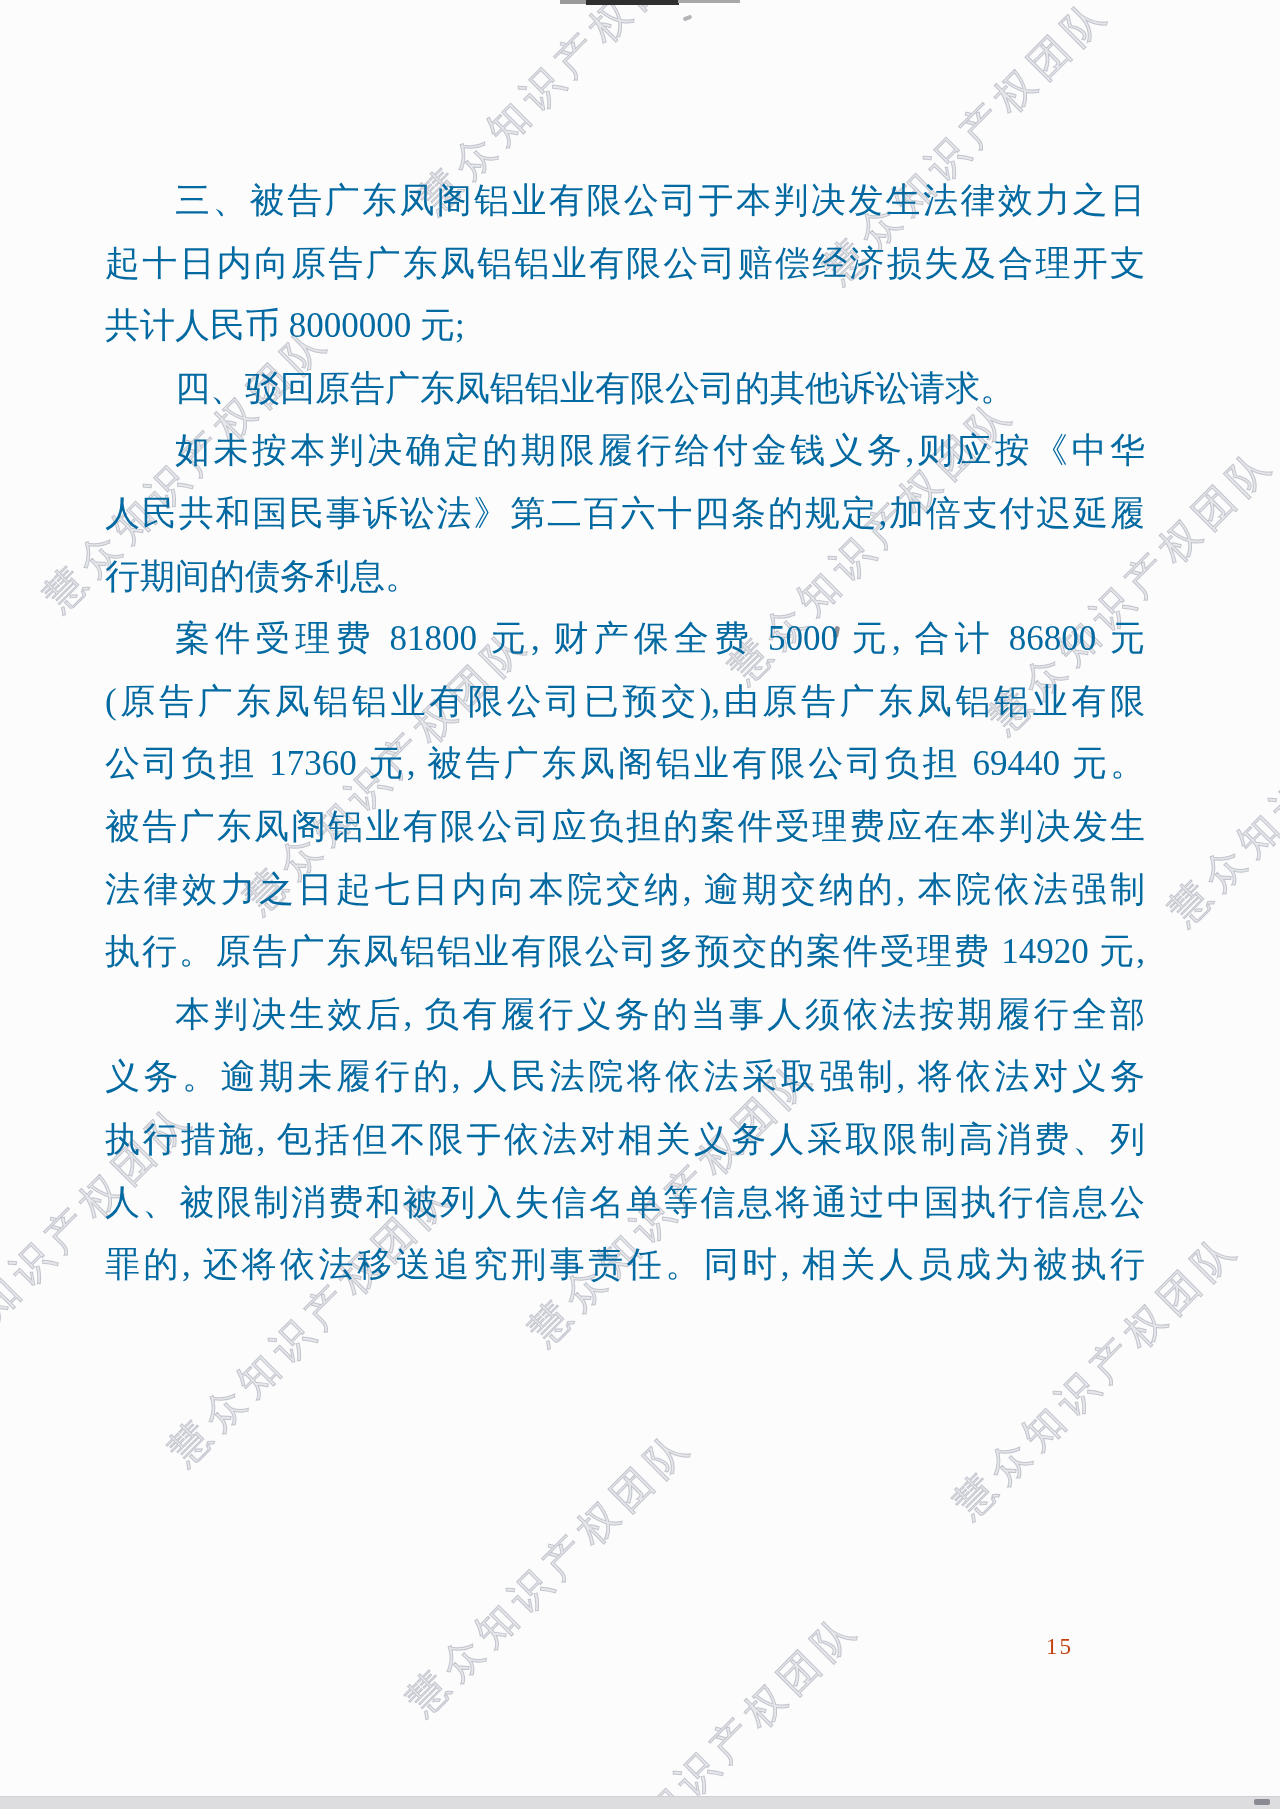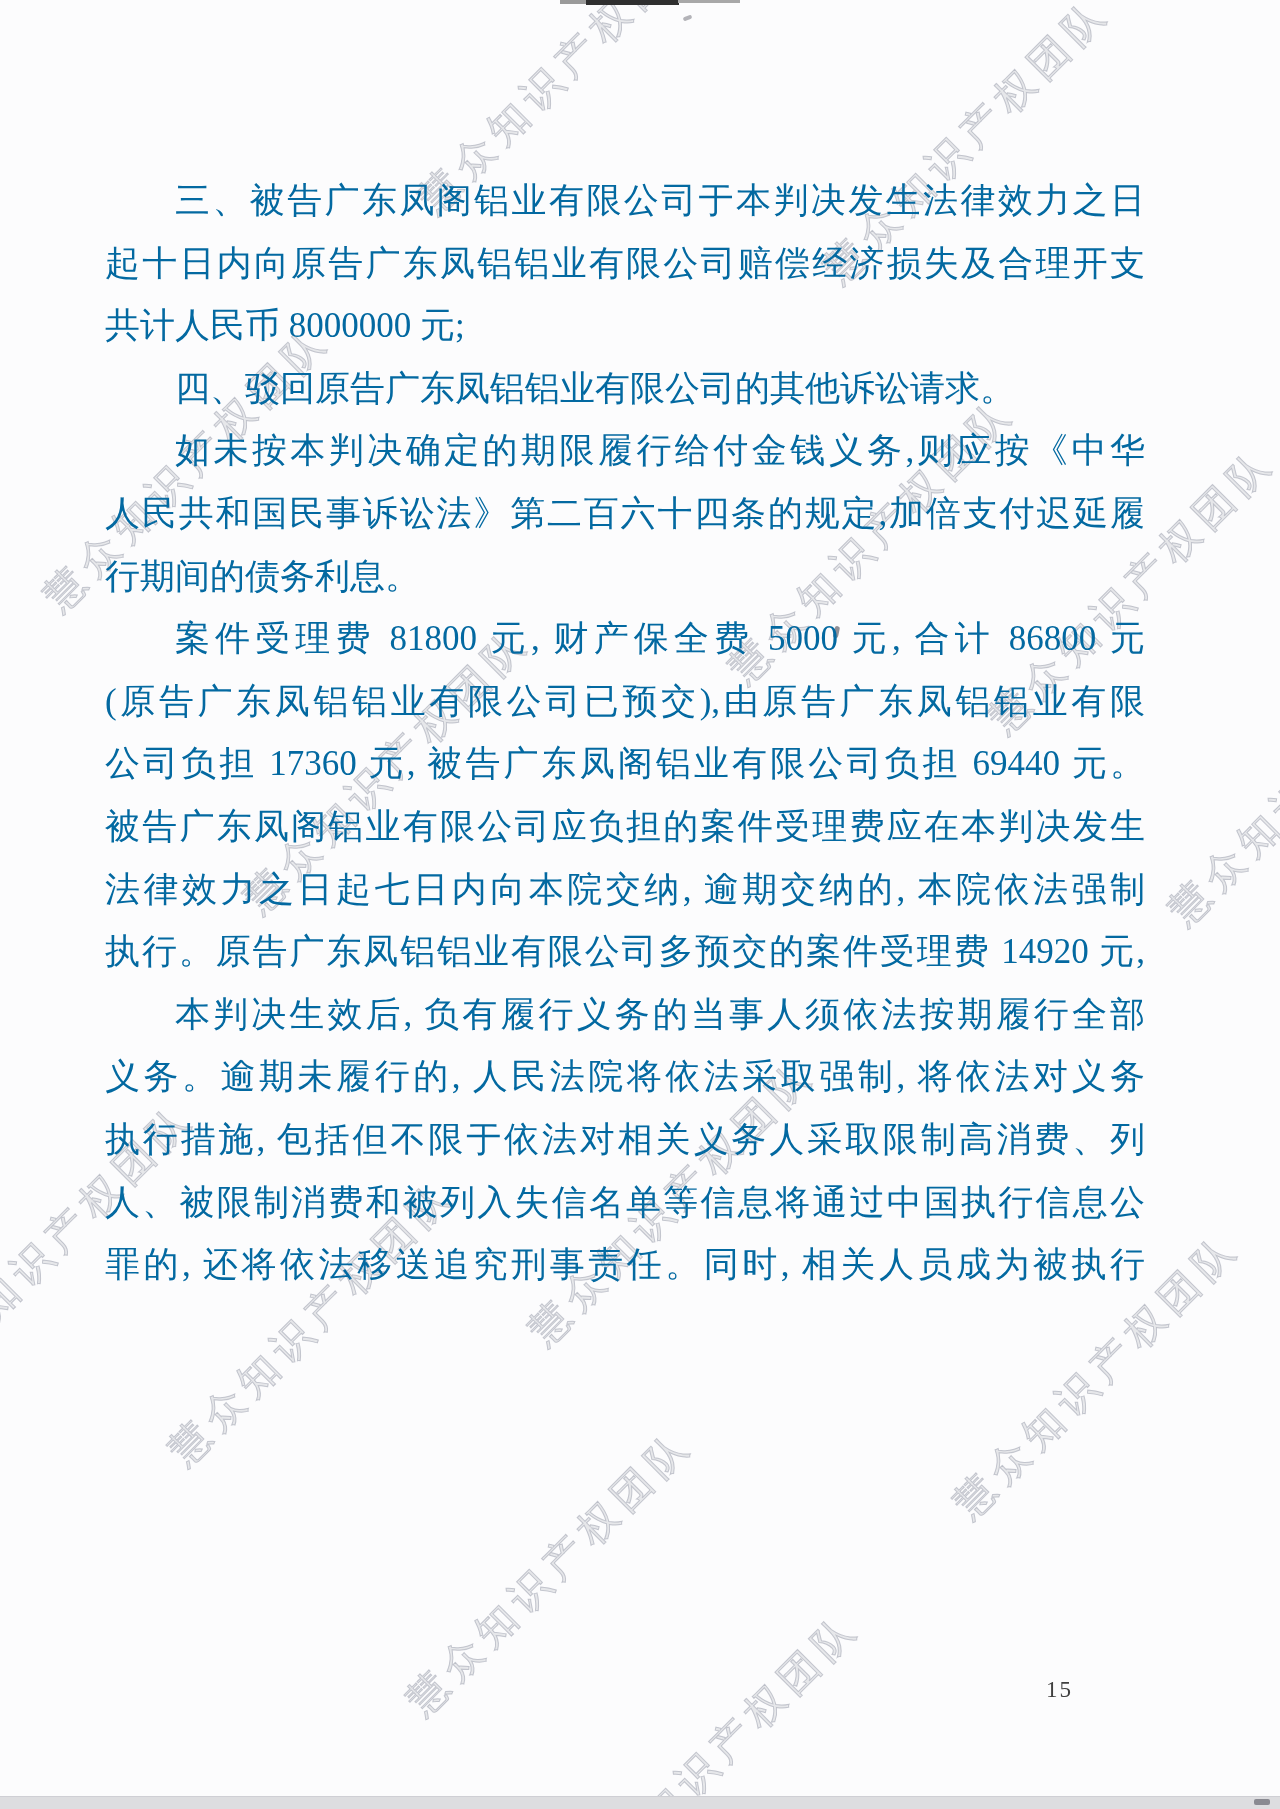--- a/index.html
+++ b/index.html
@@ -47,23 +47,22 @@
   .top-bar-m{left:586px;top:0;width:93px;height:5px;background:#2f2f2f;}
   .top-bar-r{left:678px;top:0;width:62px;height:3px;background:#a8a8a8;}
   .bottom-band{left:0;top:1796px;width:1280px;height:13px;background:#dddde0;border-top:1px solid #cfcfd4;}
   .speck-1{left:834px;top:626px;width:5px;height:12px;border-radius:3px;background:#8f8f96;transform:rotate(12deg);}
   .speck-2{left:683px;top:16px;width:9px;height:4px;border-radius:2px;background:#b3b3b8;transform:rotate(-20deg);}
   .speck-3{left:1254px;top:1799px;width:16px;height:6px;border-radius:2px;background:#8a8a92;}
   .page-number{
     position:absolute;
     left:1046px;top:1634px;
     font-size:23px;
-    color:#404040;
+    color:#c2410c;
     letter-spacing:2px;
-    margin-top:43px;
   }
 </style>
 </head>
 <body>
 
 <div class="page">
 
   <div class="wm-layer">
       <span class="wm" style="left: 426px; top: 178px;">慧众知识产权团队</span>
       <span class="wm" style="left: 831px; top: 248px;">慧众知识产权团队</span>

